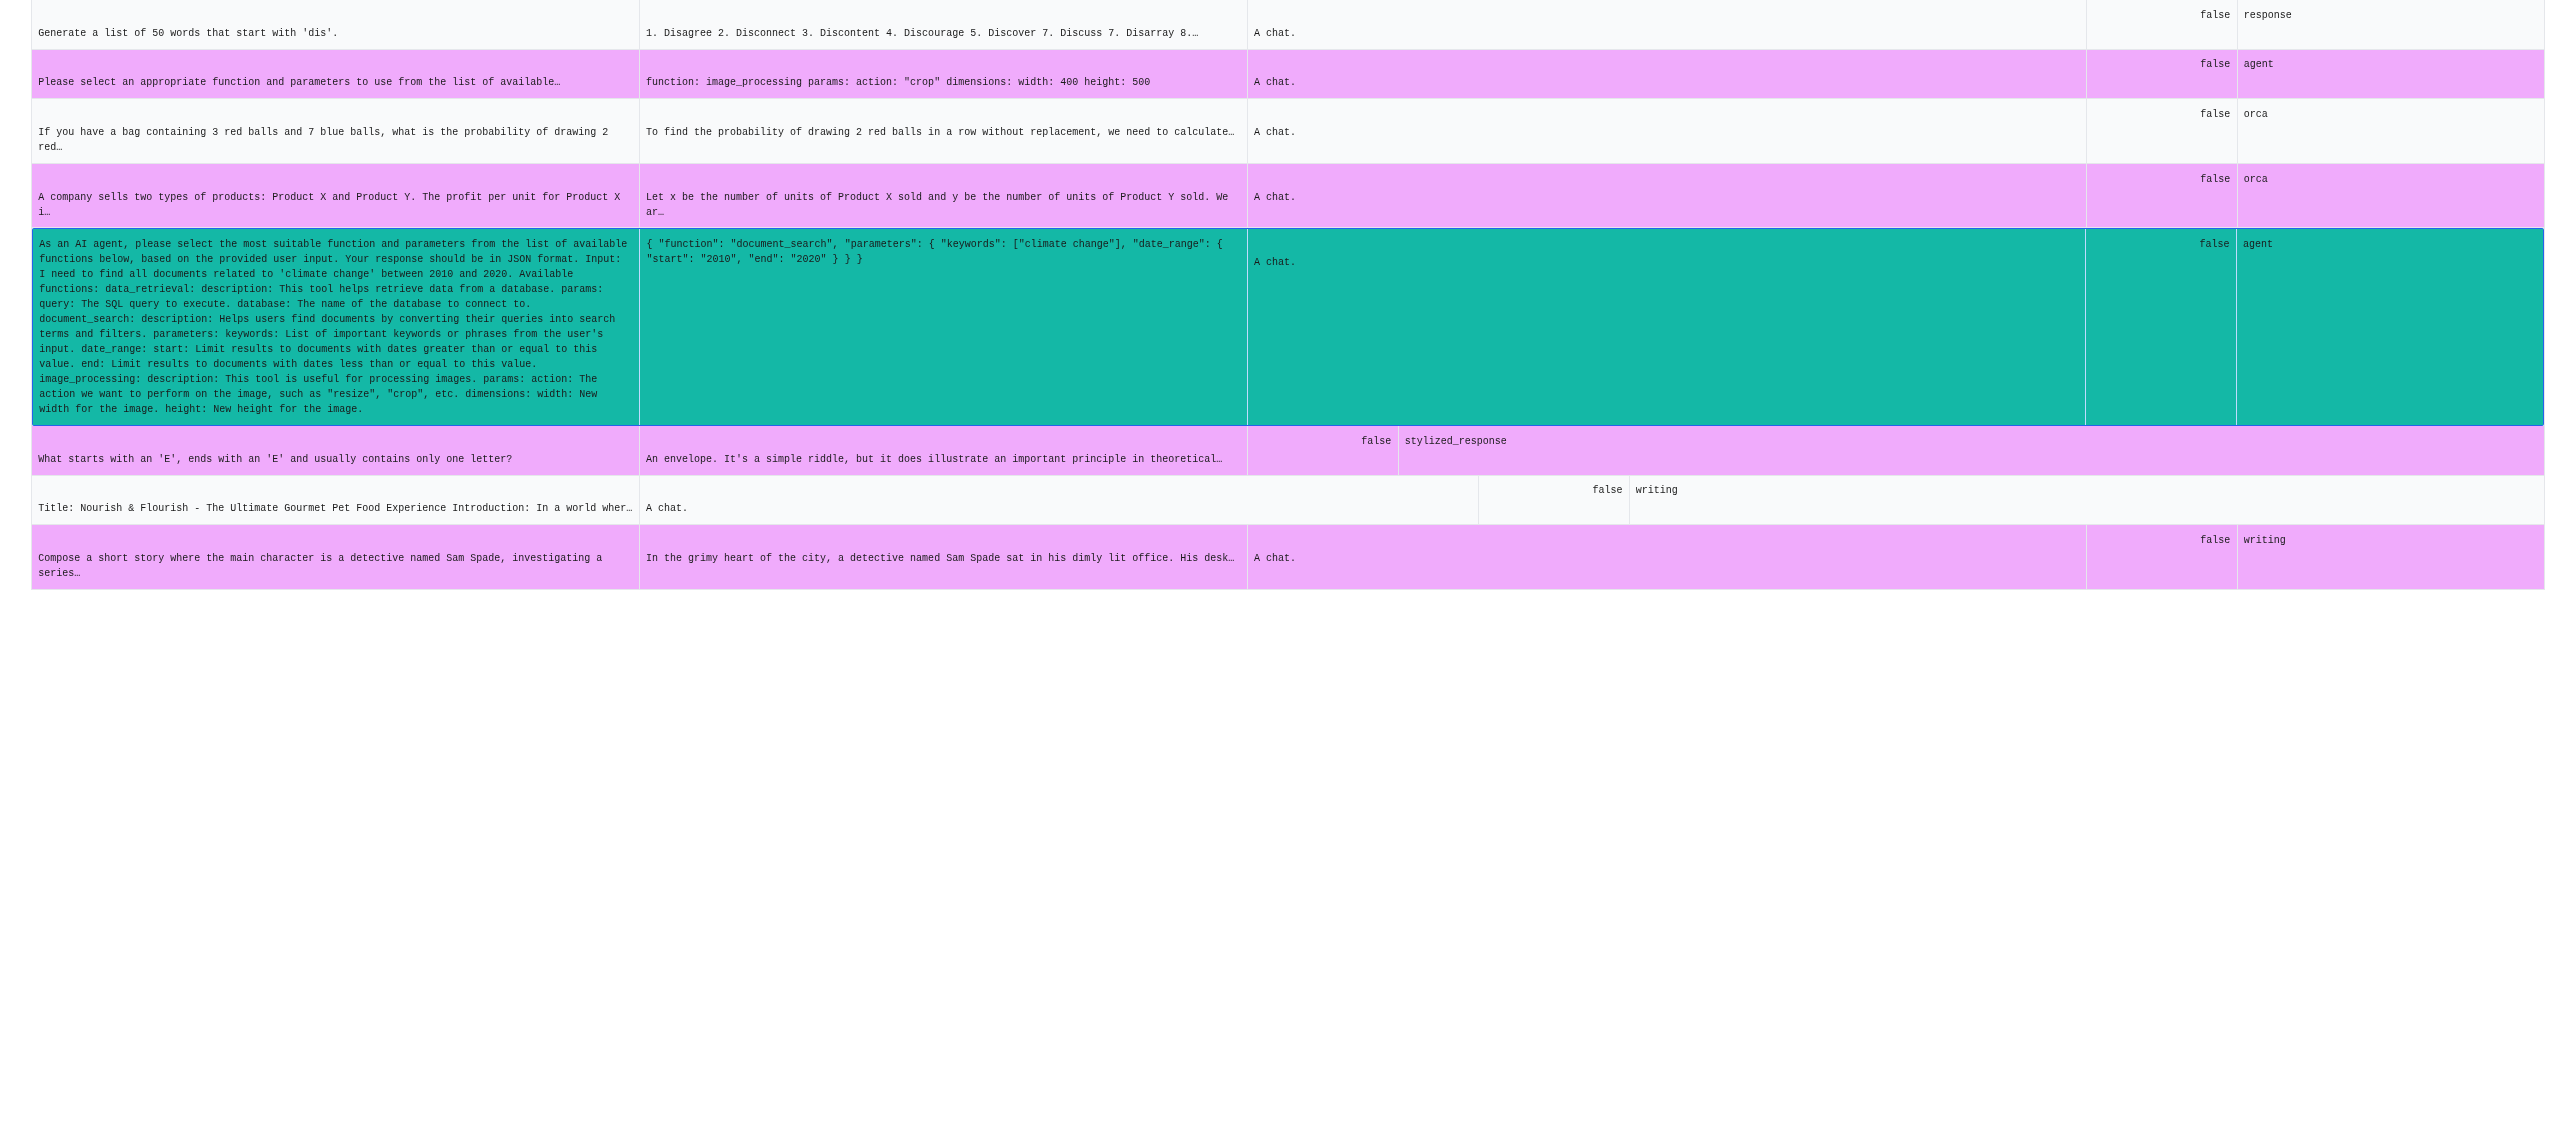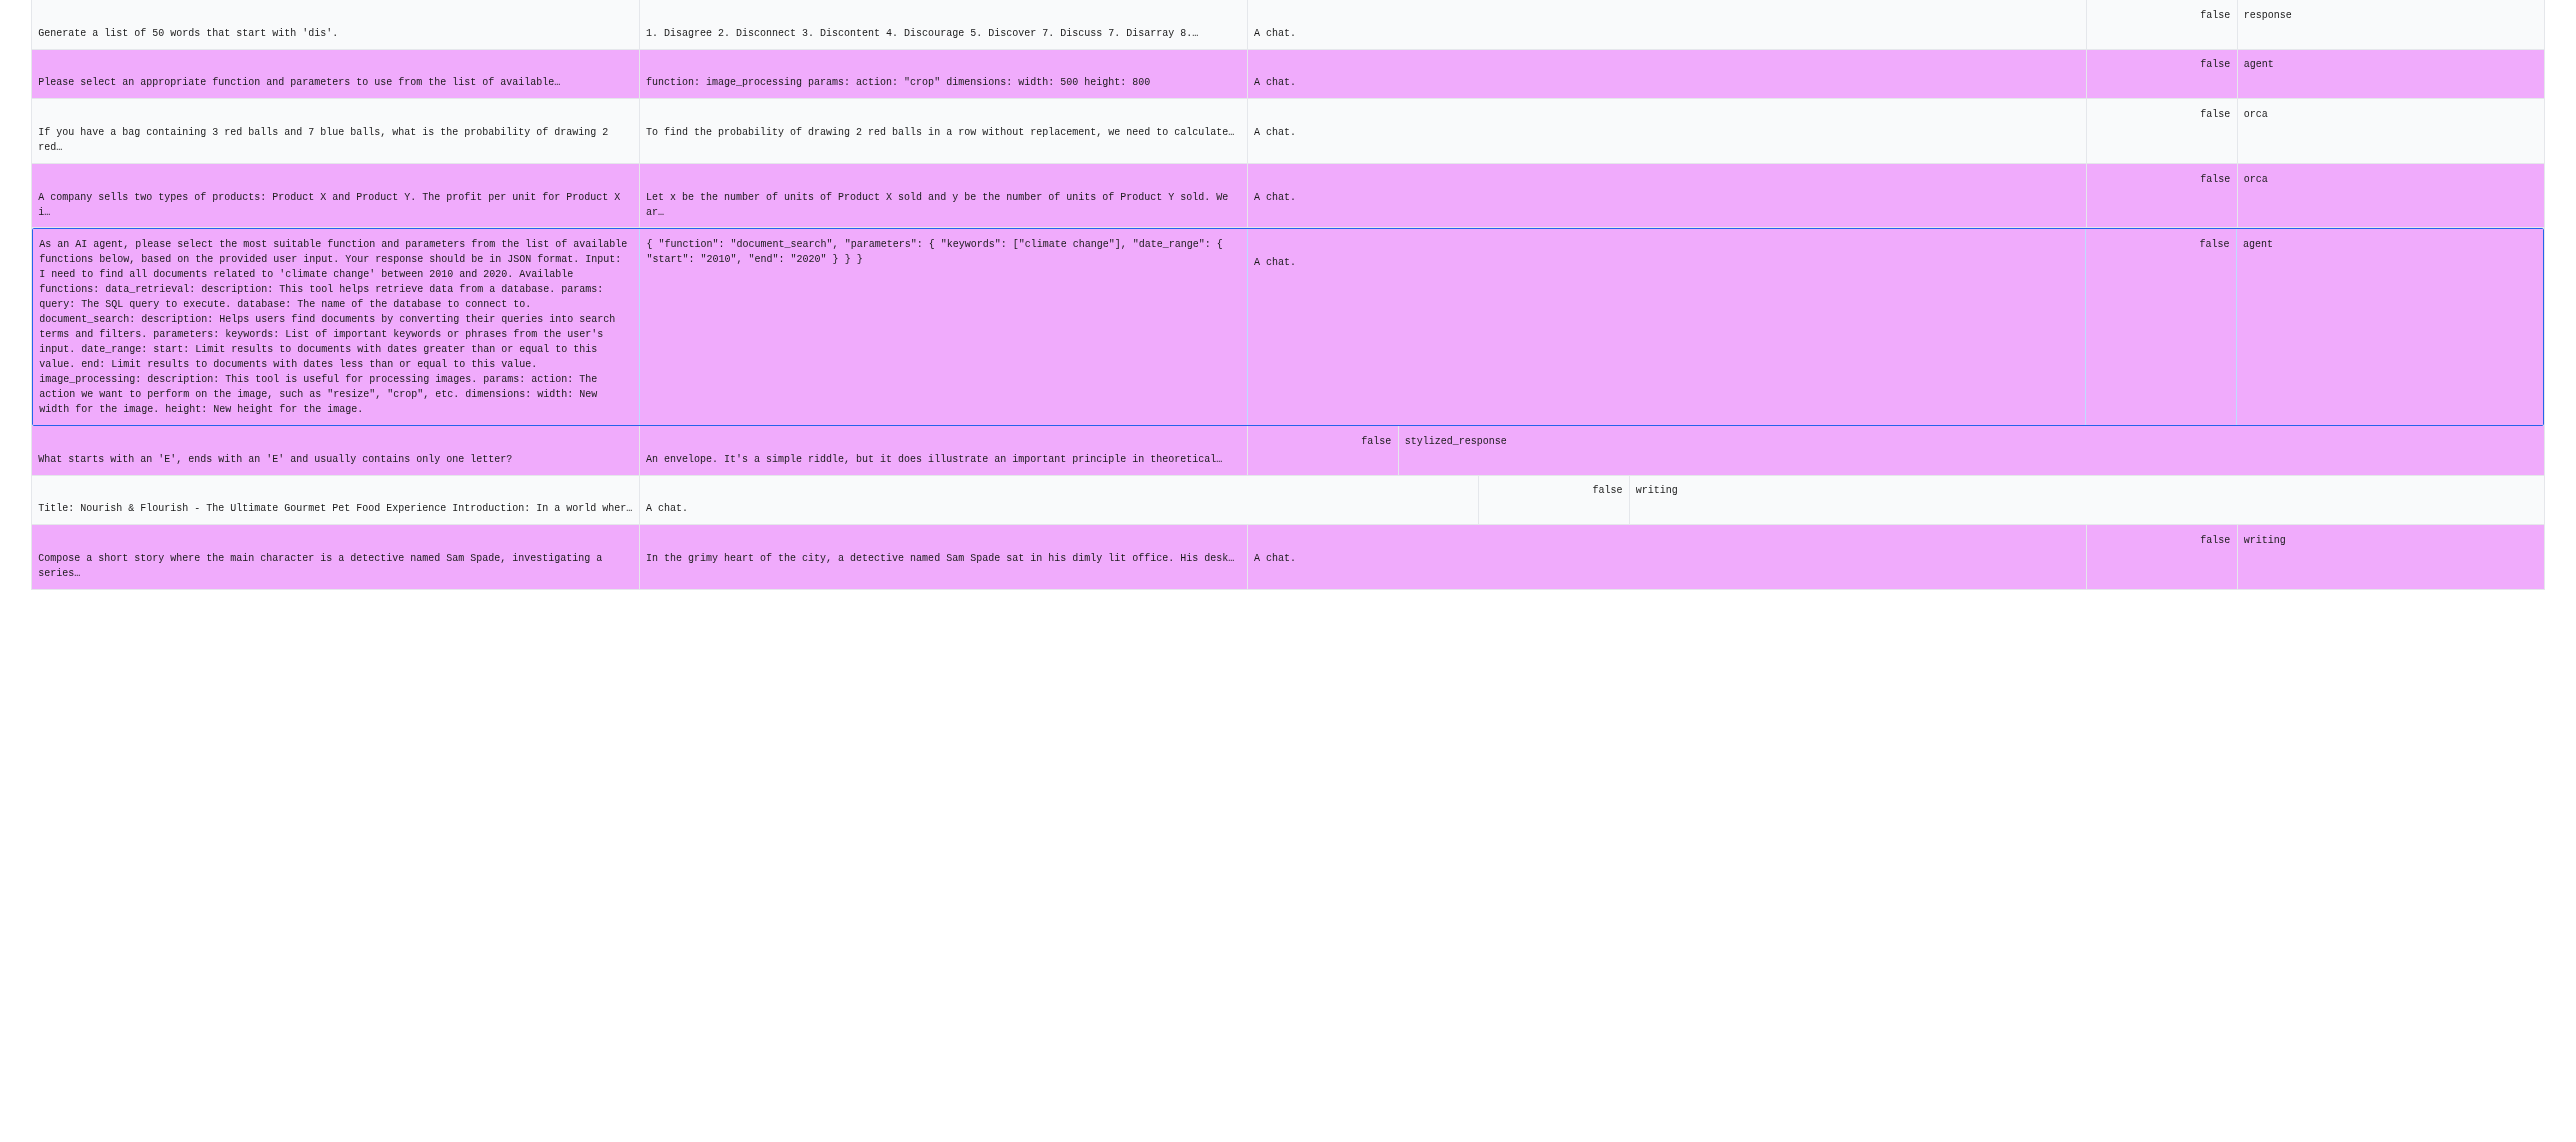--- a/index.html
+++ b/index.html
@@ -18,21 +18,21 @@
     }
     .row {
       display: flex;
       border-bottom: 0.8px solid #e5e7eb;
       background: #f0abfc;
     }
     .row.alt {
       background: #f9fafb;
     }
     .row.selected {
-      background: #f0abfc;
+      background: #14b8a6;
       border: 1.6px solid #2563eb;
       border-radius: 1.6px;
     }
     .cell {
       padding: 7.8px 6.2px;
       overflow: hidden;
       border-right: 0.8px solid #e5e7eb;
     }
     .cell:last-child { border-right: none; }
     .col-instruction { width: 24.2%; flex-shrink: 0; }
@@ -81,21 +81,21 @@
         </div>
         <div class="cell col-category">
           <div class="truncate-1">response</div>
         </div>
       </div>
       <div class="row">
         <div class="cell col-instruction">
           <div class="truncate-2">Please select an appropriate function and parameters to use from the list of available…</div>
         </div>
         <div class="cell col-response">
-          <div class="truncate-2">function: image_processing params: action: "crop" dimensions: width: 500 height: 800</div>
+          <div class="truncate-2">function: image_processing params: action: "crop" dimensions: width: 400 height: 500</div>
         </div>
         <div class="cell col-system">
           <div class="truncate-2">A chat.</div>
         </div>
         <div class="cell col-skip">
           <div class="truncate-1">false</div>
         </div>
         <div class="cell col-category">
           <div class="truncate-1">agent</div>
         </div>

